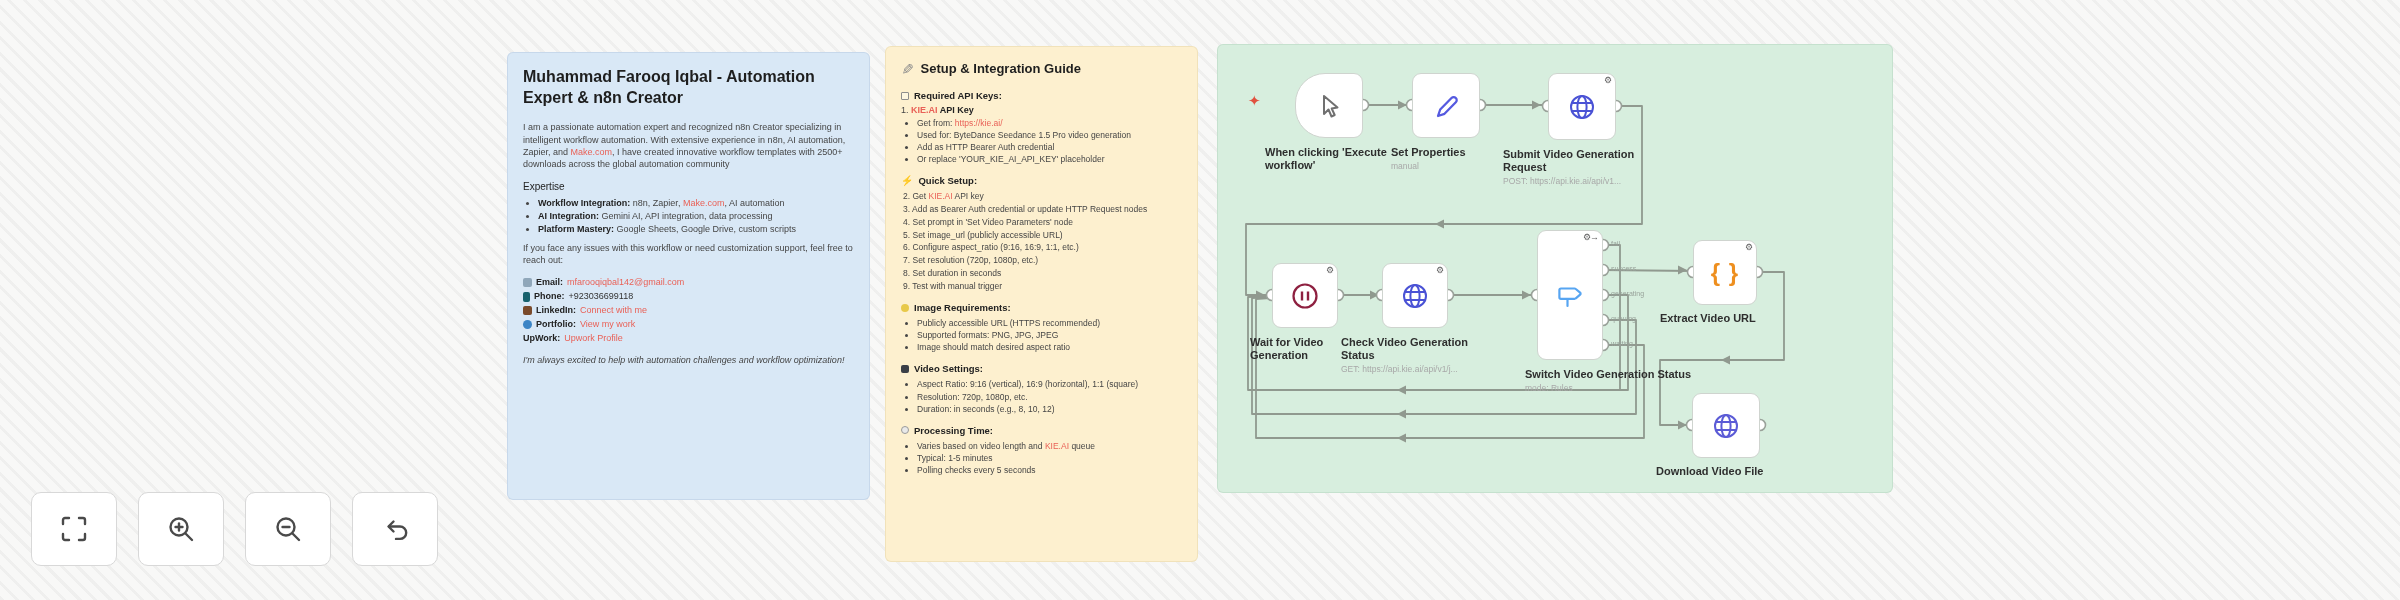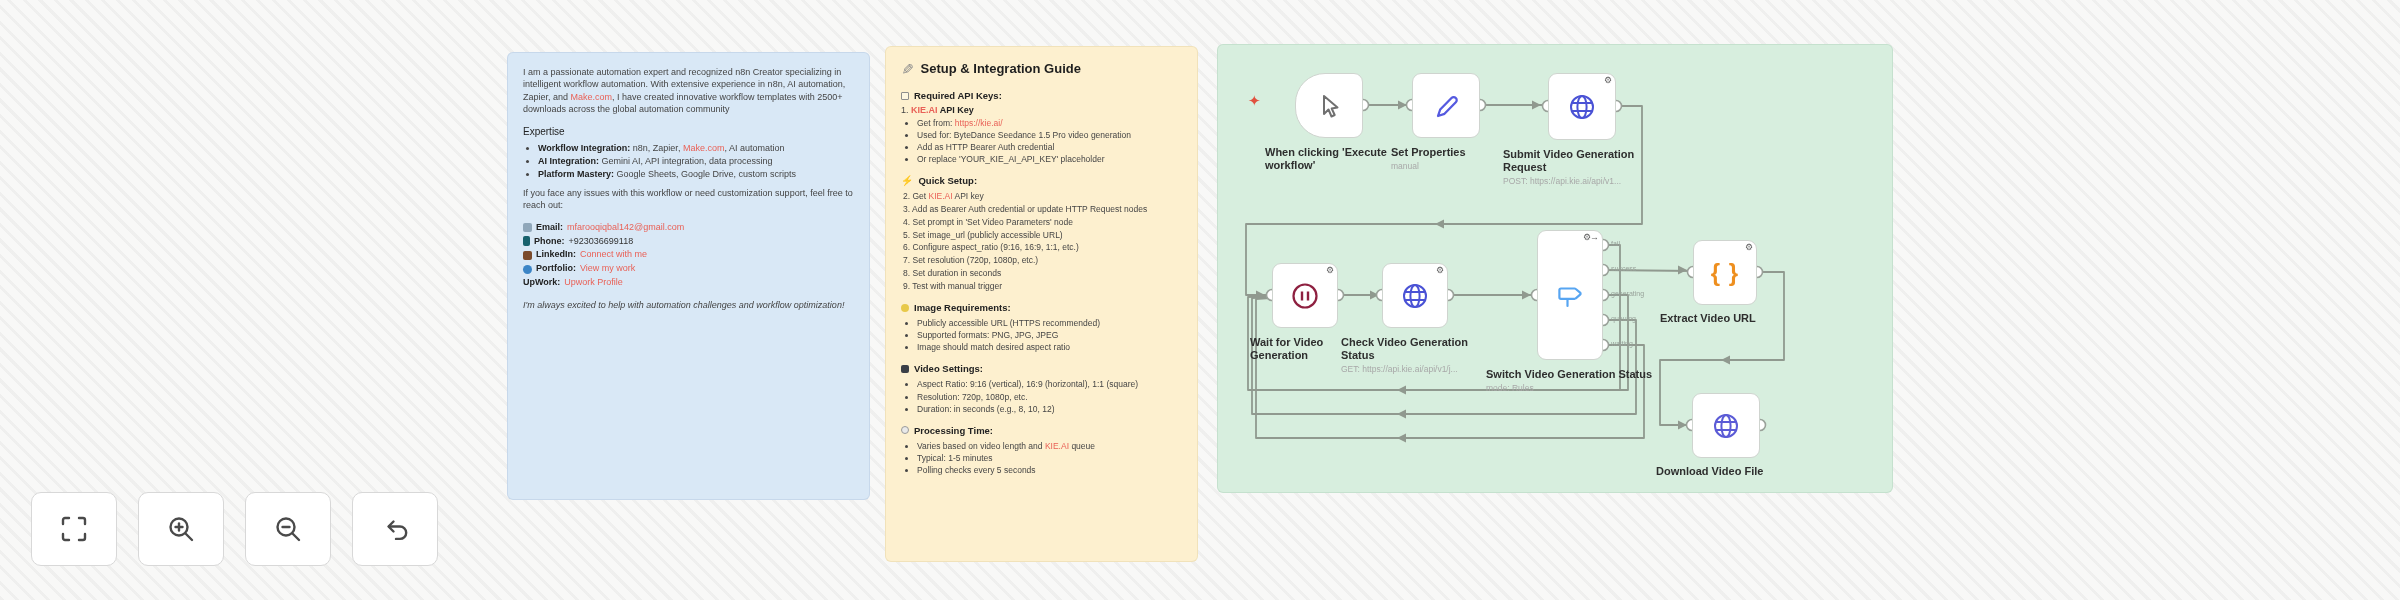--- a/index.html
+++ b/index.html
@@ -87,20 +87,21 @@
     display: flex; align-items: center; justify-content: center; cursor: pointer;
   }
   .ctl-btn svg { stroke: #4a4a4a; stroke-width: 2.4; fill: none; stroke-linecap: round; stroke-linejoin: round; }
 </style>
 </head>
 <body>
 
 <div class="canvas">
 
   <div class="note note-blue">
+    <h1>Muhammad Farooq Iqbal - Automation Expert &amp; n8n Creator</h1>
     <p><span>I am a passionate automation expert and recognized n8n Creator specializing in intelligent workflow automation. With extensive experience in n8n, AI automation, Zapier, and </span><span class="red">Make.com</span><span>, I have created innovative workflow templates with 2500+ downloads across the global automation community</span></p>
     <h3>Expertise</h3>
     <ul>
       <li><span class="b">Workflow Integration:</span><span> n8n, Zapier, </span><span class="red">Make.com</span><span>, AI automation</span></li>
       <li><span class="b">AI Integration:</span><span> Gemini AI, API integration, data processing</span></li>
       <li><span class="b">Platform Mastery:</span><span> Google Sheets, Google Drive, custom scripts</span></li>
     </ul>
     <p>If you face any issues with this workflow or need customization support, feel free to reach out:</p>
     <div>
       <div class="contact-row">
@@ -308,21 +309,21 @@
           <line x1="6.5" y1="21" x2="27.5" y2="21"></line>
       </g>
     </svg>
   </div>
 
   <div class="node-label" style="left:1330px;top:146px;width:130px"><span>When clicking 'Execute workflow'</span></div>
   <div class="node-label" style="left:1446px;top:146px;width:110px"><span>Set Properties</span><span class="node-sub">manual</span></div>
   <div class="node-label" style="left:1583px;top:148px;width:160px"><span>Submit Video Generation Request</span><span class="node-sub">POST: https://api.kie.ai/api/v1...</span></div>
   <div class="node-label" style="left:1305px;top:336px;width:110px"><span>Wait for Video Generation</span></div>
   <div class="node-label" style="left:1416px;top:336px;width:150px"><span>Check Video Generation Status</span><span class="node-sub">GET: https://api.kie.ai/api/v1/j...</span></div>
-  <div class="node-label" style="left:1571px;top:368px;width:170px"><span>Switch Video Generation Status</span><span class="node-sub">mode: Rules</span></div>
+  <div class="node-label" style="left:1610px;top:368px;width:170px"><span>Switch Video Generation Status</span><span class="node-sub">mode: Rules</span></div>
   <div class="node-label" style="left:1725px;top:312px;width:130px"><span>Extract Video URL</span></div>
   <div class="node-label" style="left:1726px;top:465px;width:140px"><span>Download Video File</span></div>
 
   <div class="port-label" style="left:1611px;top:243px">fail</div>
   <div class="port-label" style="left:1611px;top:268px">success</div>
   <div class="port-label" style="left:1611px;top:293px">generating</div>
   <div class="port-label" style="left:1611px;top:318px">queuing</div>
   <div class="port-label" style="left:1611px;top:343px">waiting</div>
 
   <div class="controls">

